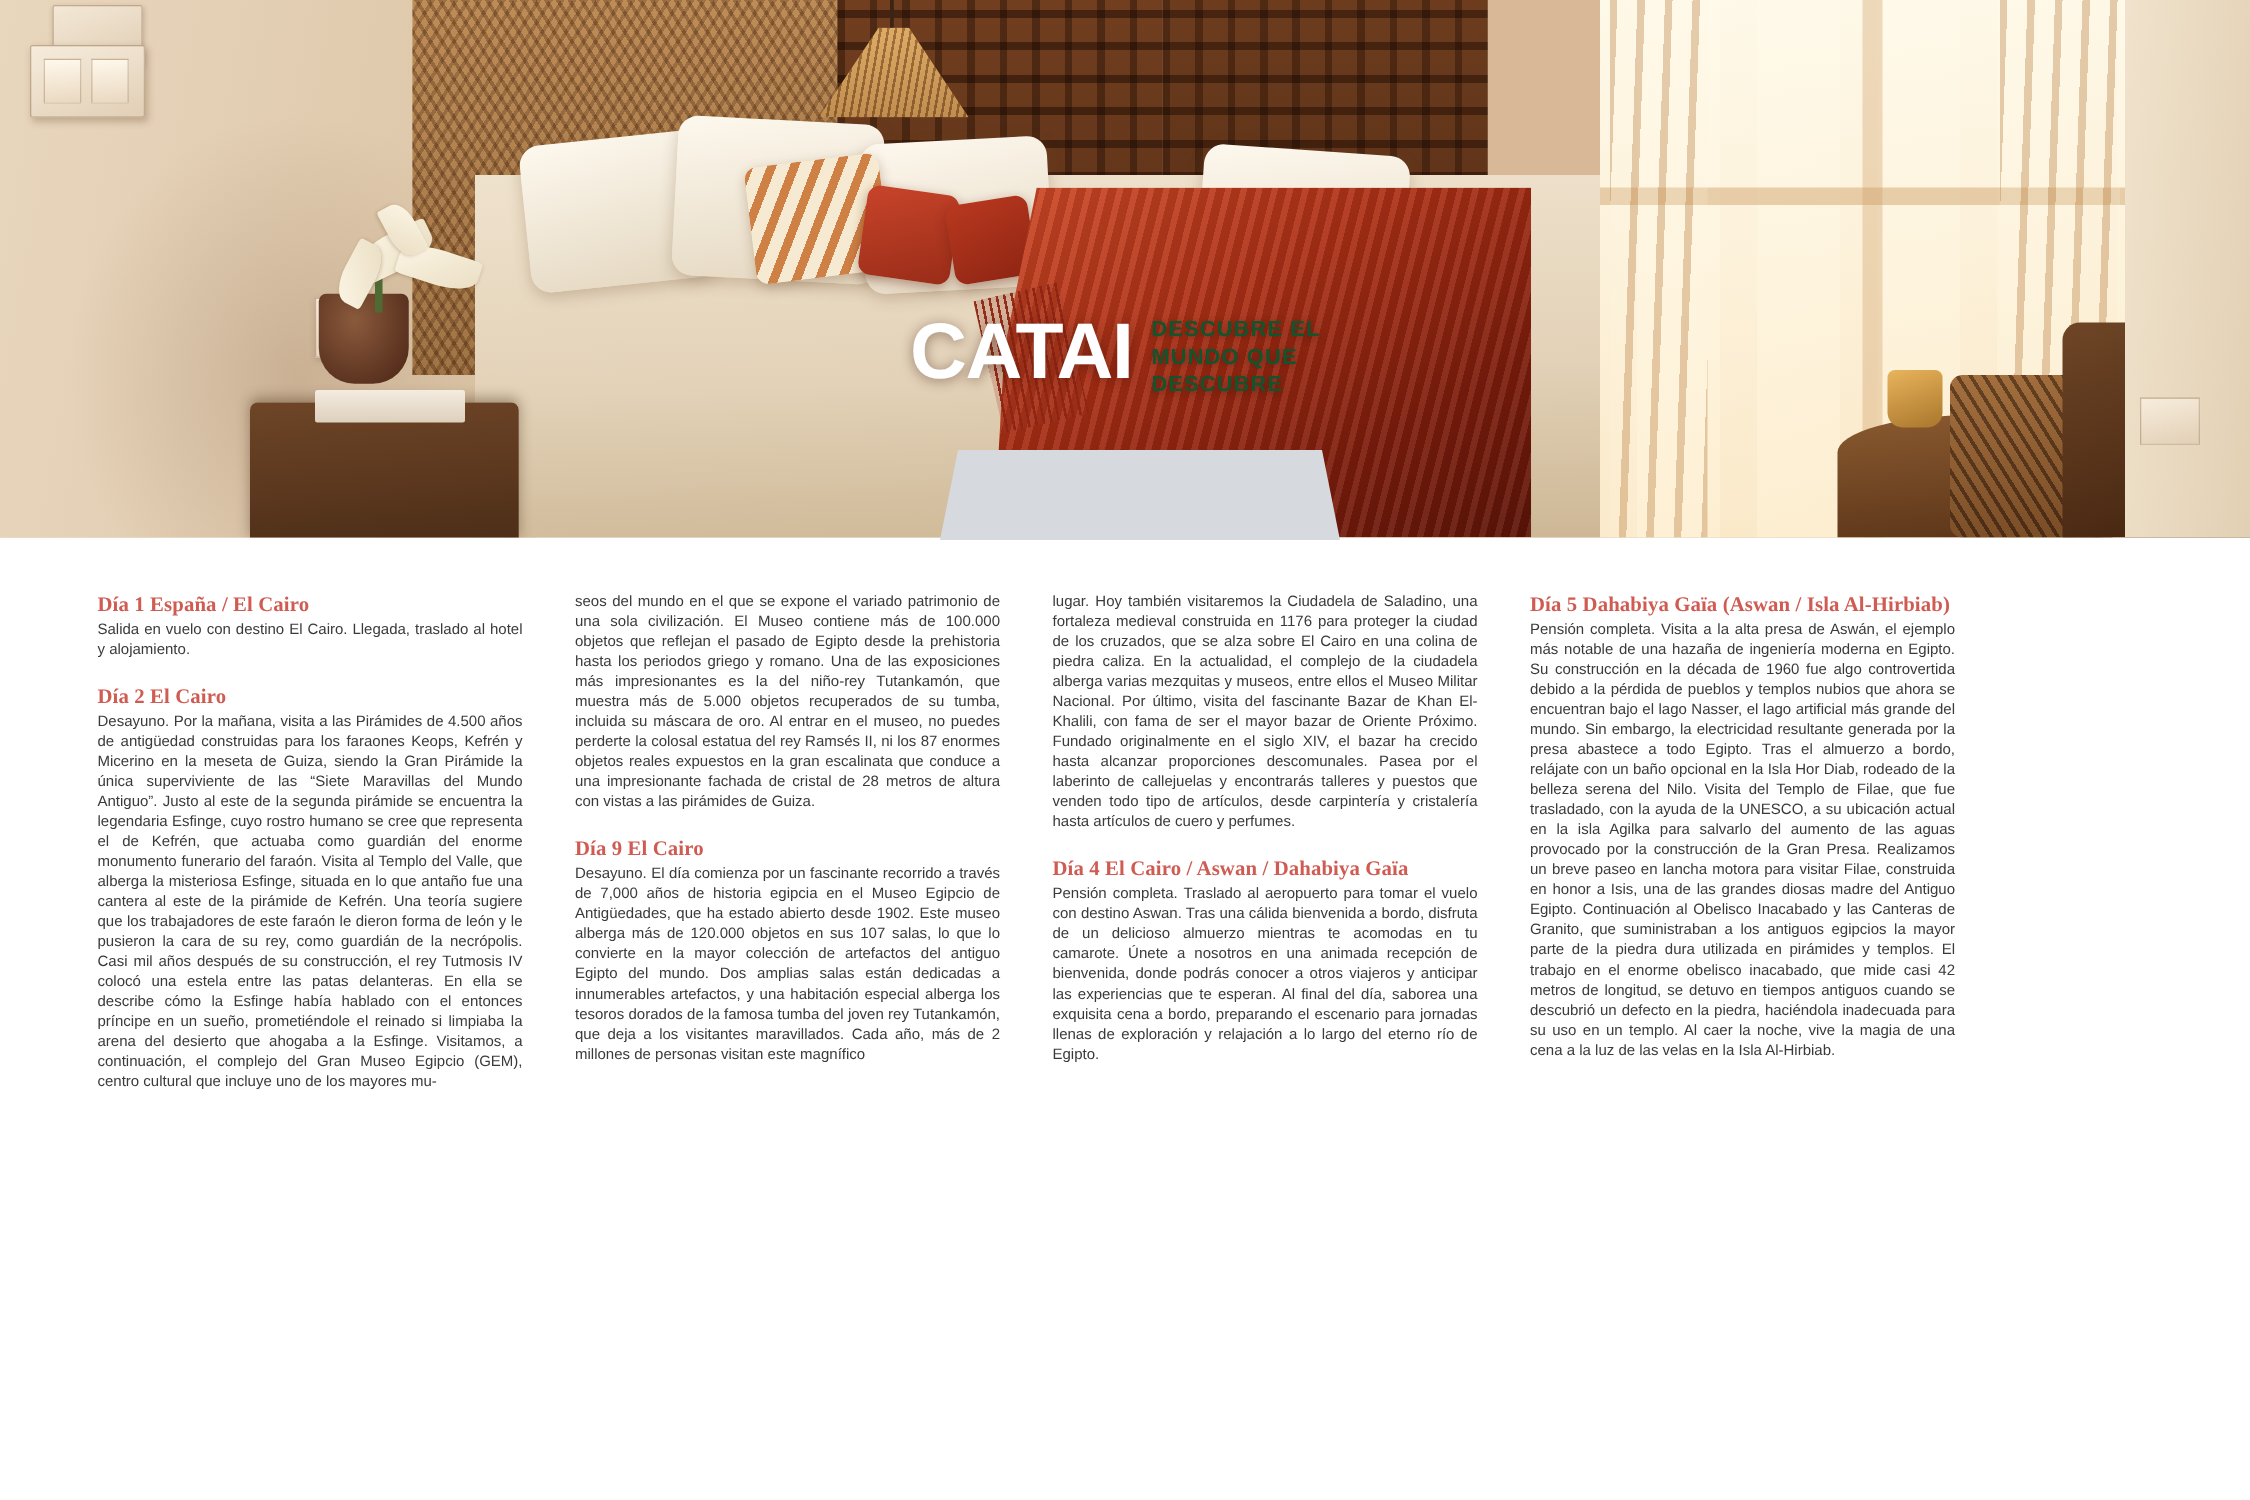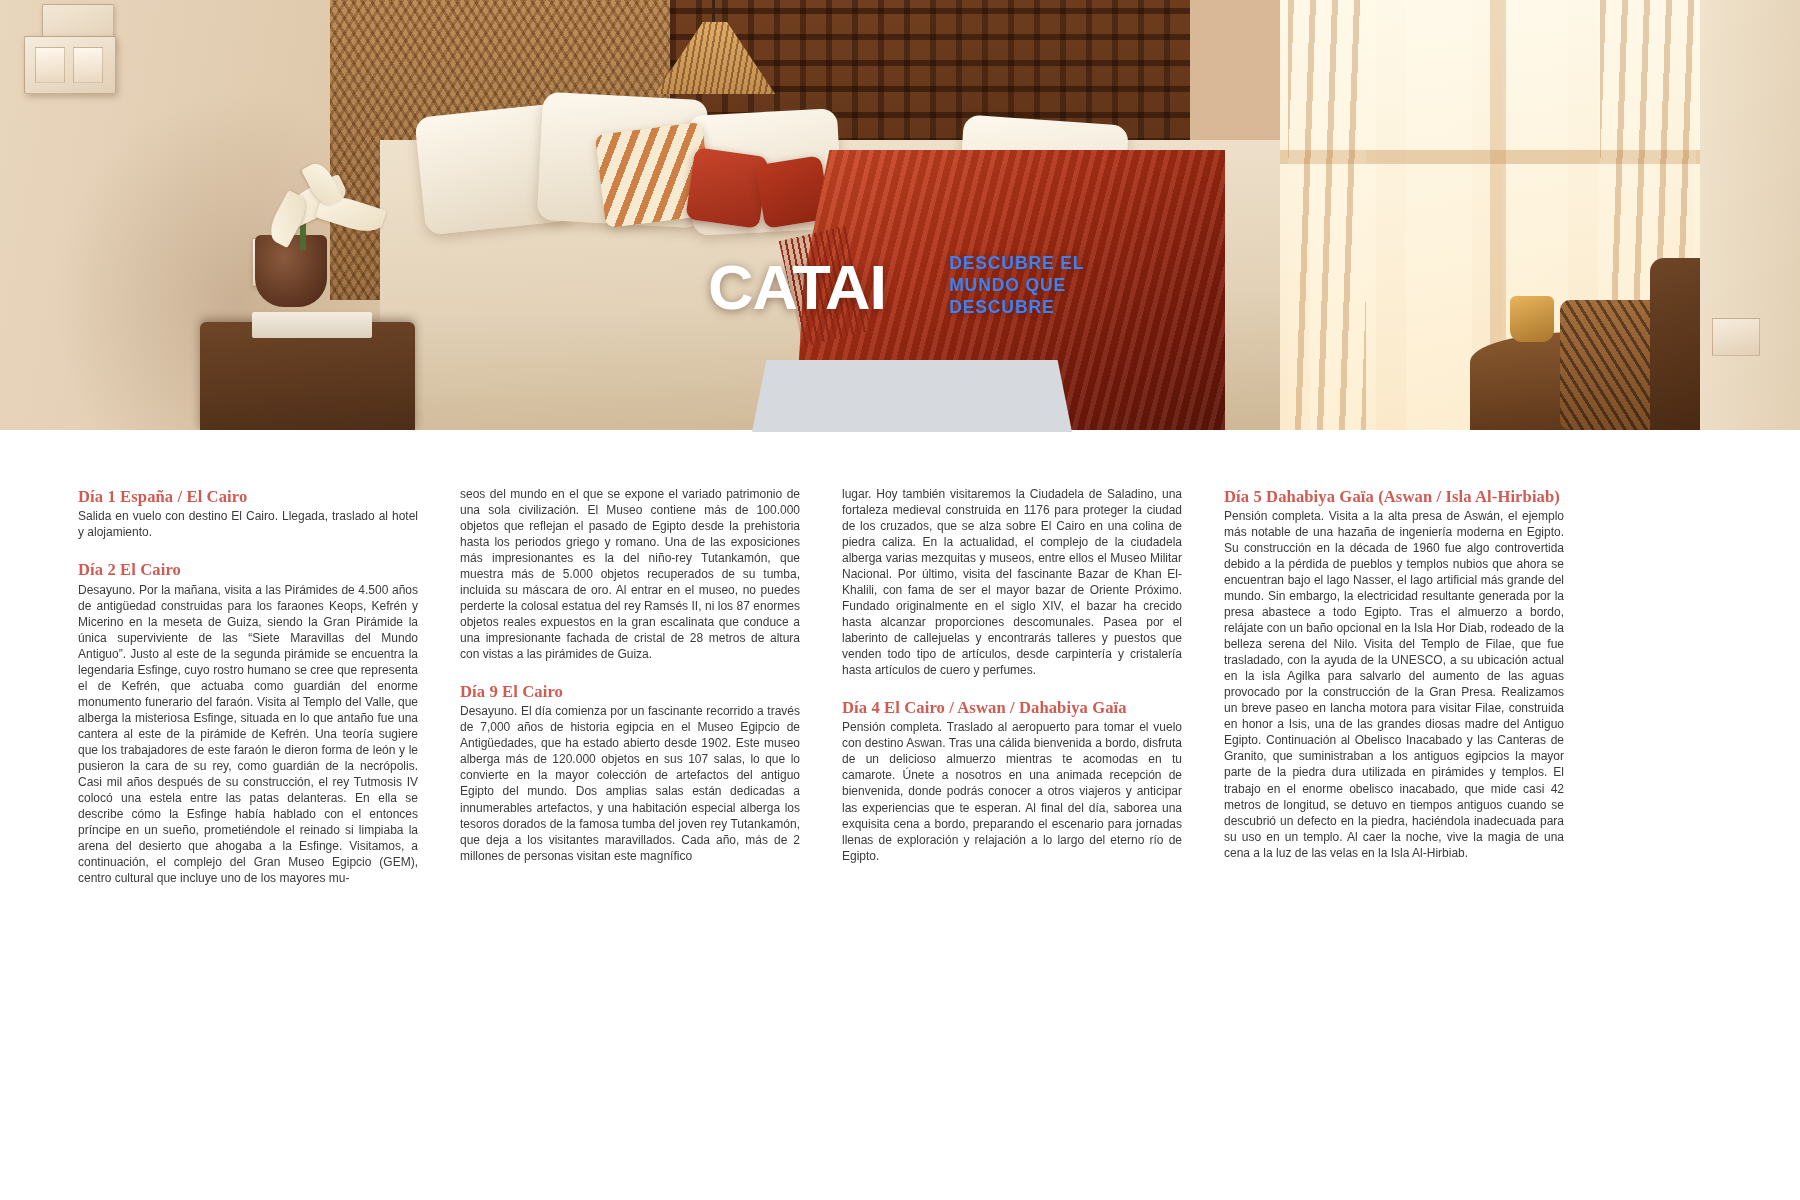--- a/index.html
+++ b/index.html
@@ -141,40 +141,39 @@
     background:linear-gradient(175deg,#8a5a30,#5a3418);border-radius:50% 50% 0 0/30px 30px 0 0;}
   .armchair{left:1650px;top:258px;width:150px;height:172px;
     background:linear-gradient(160deg,#6e4526,#42230f);border-radius:14px 0 0 0;}
   .armchair2{left:1560px;top:300px;width:130px;height:130px;
     background:repeating-linear-gradient(58deg,rgba(50,26,10,.5) 0 3px,rgba(190,130,70,.25) 3px 9px),
                linear-gradient(170deg,#9c6a3c,#5e381a);border-radius:10px;}
   .brass{left:1510px;top:296px;width:44px;height:46px;
     background:linear-gradient(160deg,#e8b45c,#a9762c);border-radius:6px 6px 12px 12px;}
 
   
-  .logo-wrap{position:absolute;left:708px;top:252px;display:flex;align-items:flex-end;gap:15px;z-index:8;}
+  .logo-wrap{position:absolute;left:728px;top:252px;display:flex;align-items:flex-start;gap:15px;z-index:8;}
   .logo-word{
     font-family:"Liberation Sans", sans-serif;
     font-weight:700;font-size:63px;letter-spacing:-1px;color:#ffffff;line-height:.95;
     text-shadow:0 2px 10px rgba(60,20,10,.45);
   }
   .logo-tag{
-    color:#3b82f6;font-weight:700;font-size:17.5px;line-height:1.26;letter-spacing:.9px;
+    color:#14532d;font-weight:700;font-size:17.5px;line-height:1.26;letter-spacing:.9px;
     text-shadow:0 1px 6px rgba(60,20,10,.5);
-    margin-left:48px;
   }
   .tab{
     position:absolute;left:752px;top:360px;width:320px;height:72px;z-index:7;
     background:#d6dade;
     clip-path:polygon(4.5% 0,95.5% 0,100% 100%,0 100%);
   }
 
   
   .content{
-    position:absolute;left:0;top:430px;width:1800px;height:770px;
+    position:absolute;left:0;top:417px;width:1800px;height:770px;
     padding:56px 78px 0 78px;box-sizing:border-box;
     display:flex;gap:42px;
   }
   .col{width:340px;}
   .dh{
     color:#cf5b52;font-weight:700;font-size:16.6px;line-height:1.28;
     font-family:"Liberation Serif", serif;
     margin:0 0 1px 0;letter-spacing:.1px;
   }
   .dh.mt{margin-top:19px;}

